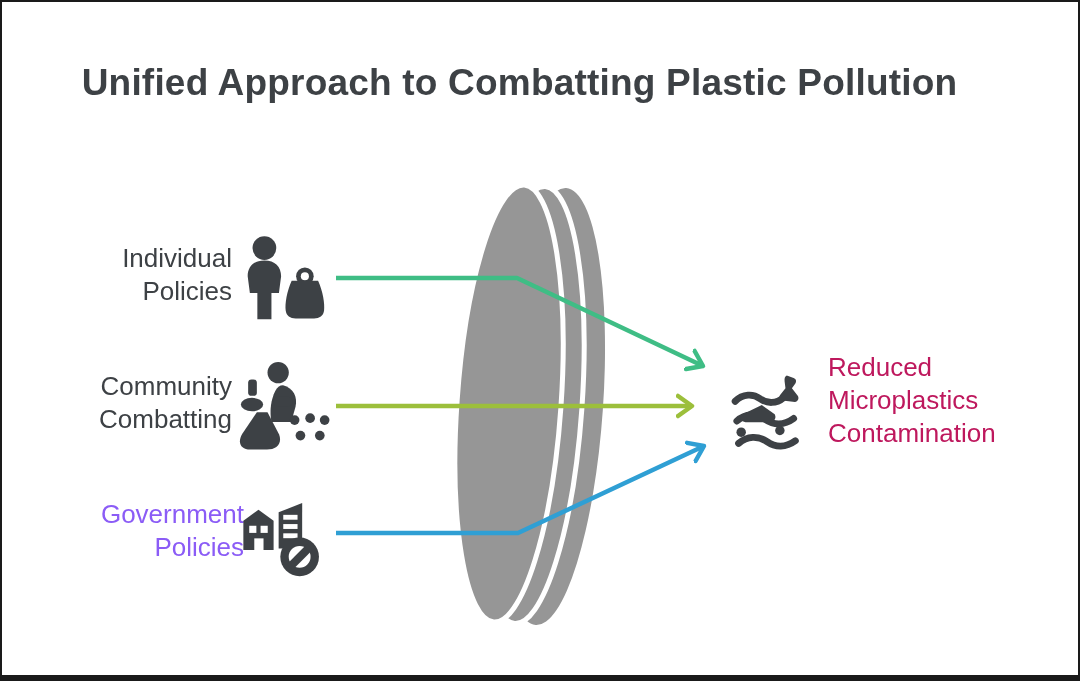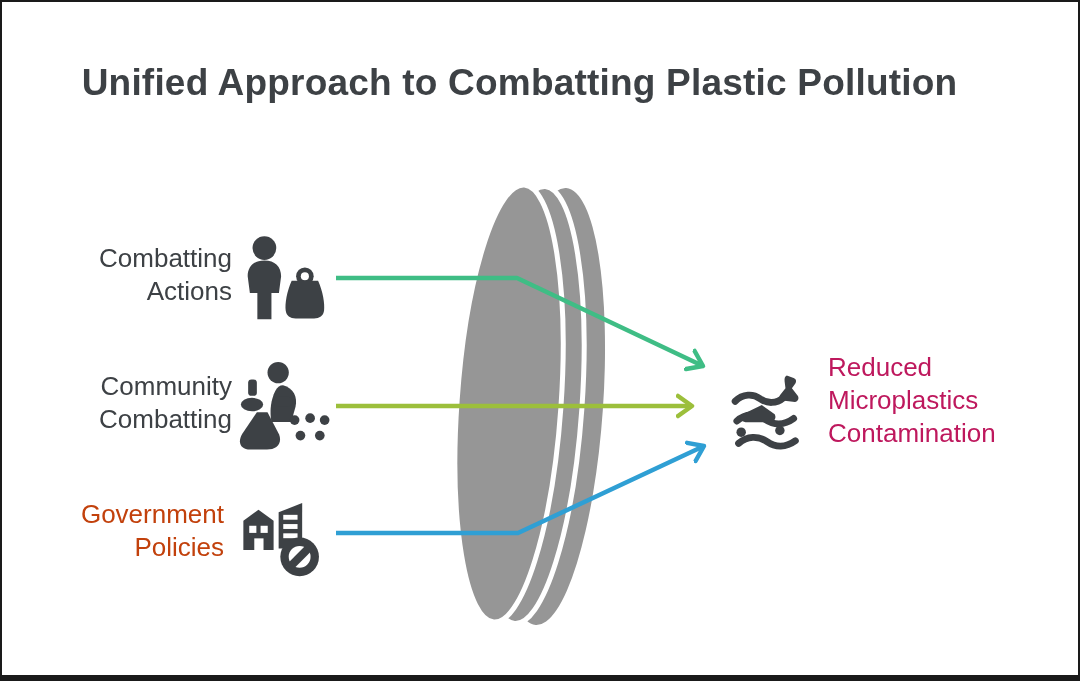--- a/index.html
+++ b/index.html
@@ -21,25 +21,25 @@
   .flow-svg{position:absolute;left:0;top:0;pointer-events:none;}
   svg{display:block;}
 </style>
 </head>
 <body>
 
 <div class="canvas">
 
   <div class="title" style="color: rgb(61, 65, 69);">Unified Approach to Combatting Plastic Pollution</div>
 
-  <div class="side-label left-label" style="left: 40px; top: 240px; color: rgb(61, 65, 69);">Combatting Actions</div>
+  <div class="side-label left-label" style="left: 40px; top: 240px; color: rgb(61, 65, 69);">Individual Policies</div>
 
   <div class="side-label left-label" style="left: 40px; top: 368px; color: rgb(61, 65, 69);">Community Combatting</div>
 
-  <div class="side-label left-label" style="left: 32px; top: 496px; color: #c2410c;">Government Policies</div>
+  <div class="side-label left-label" style="left: 52px; top: 496px; color: #8b5cf6;">Government Policies</div>
 
   <div class="icon-box" style="left:236px;top:231px;">
     <svg width="88" height="90" viewBox="0 0 100 100">
       <g fill="#3d4145">
         <circle cx="30" cy="16" r="13.5"></circle>
         <path d="M30,30 C42,30 49,37 49,48 L46.5,67 L38,67 L38,97 L22,97 L22,67 L13.5,67 L11,48 C11,37 18,30 30,30 Z"></path>
         <circle cx="76" cy="48" r="10"></circle>
         <circle cx="76" cy="48" r="4.6" fill="#ffffff"></circle>
         <path d="M61,53 L91,53 C96.5,65 98.8,79 97.8,87 C97.2,93 92.5,96 86.5,96 L65.5,96 C59.5,96 54.8,93 54.2,87 C53.2,79 55.5,65 61,53 Z"></path>
       </g>

